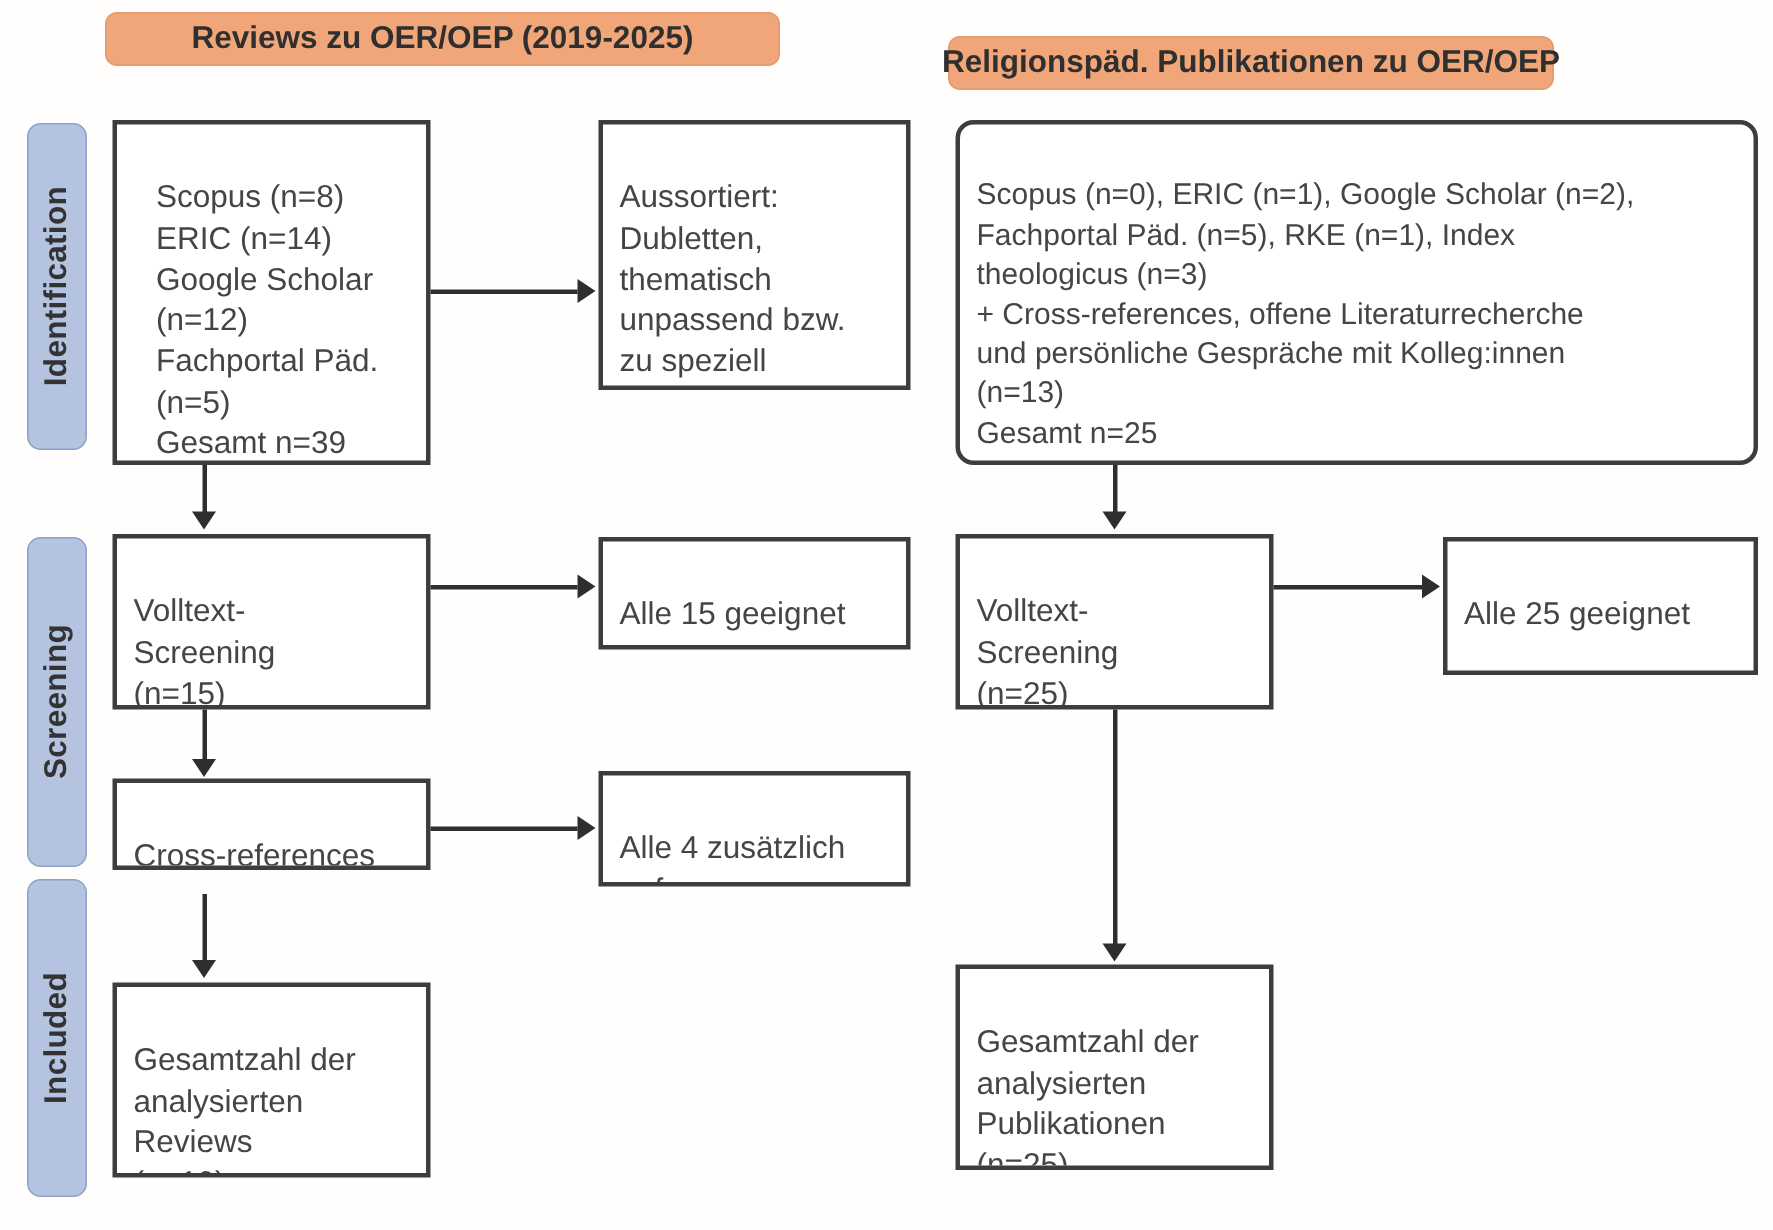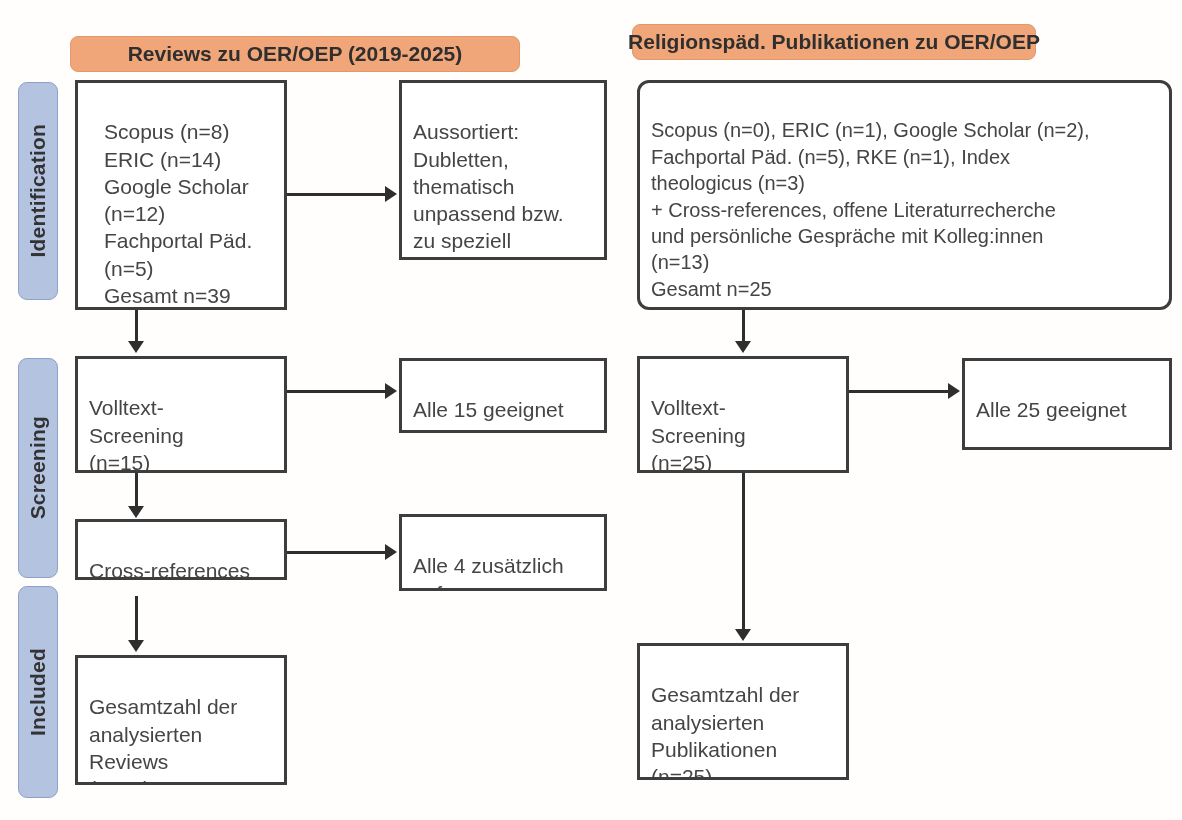--- a/index.html
+++ b/index.html
@@ -106,21 +106,21 @@
   <div class="stage-pill" style="left:18px; top:82px; width:40px; height:218px;">
     <span>Identification</span>
   </div>
   <div class="stage-pill" style="left:18px; top:358px; width:40px; height:220px;">
     <span>Screening</span>
   </div>
   <div class="stage-pill" style="left:18px; top:586px; width:40px; height:212px;">
     <span>Included</span>
   </div>
 
-  <div class="col-header" style="left:70px; top:36px; width:450px; height:36px;">
+  <div class="col-header" style="left:70px; top:8px; width:450px; height:36px;">
     <span>Reviews zu OER/OEP (2019-2025)</span>
   </div>
   <div class="col-header" style="left:632px; top:24px; width:404px; height:36px;">
     <span>Religionspäd. Publikationen zu OER/OEP</span>
   </div>
 
   <div class="nodebox" style="left:75px; top:80px; width:212px; height:230px;padding-left:26px;">
     <span>Scopus (n=8)
 ERIC (n=14)
 Google Scholar

